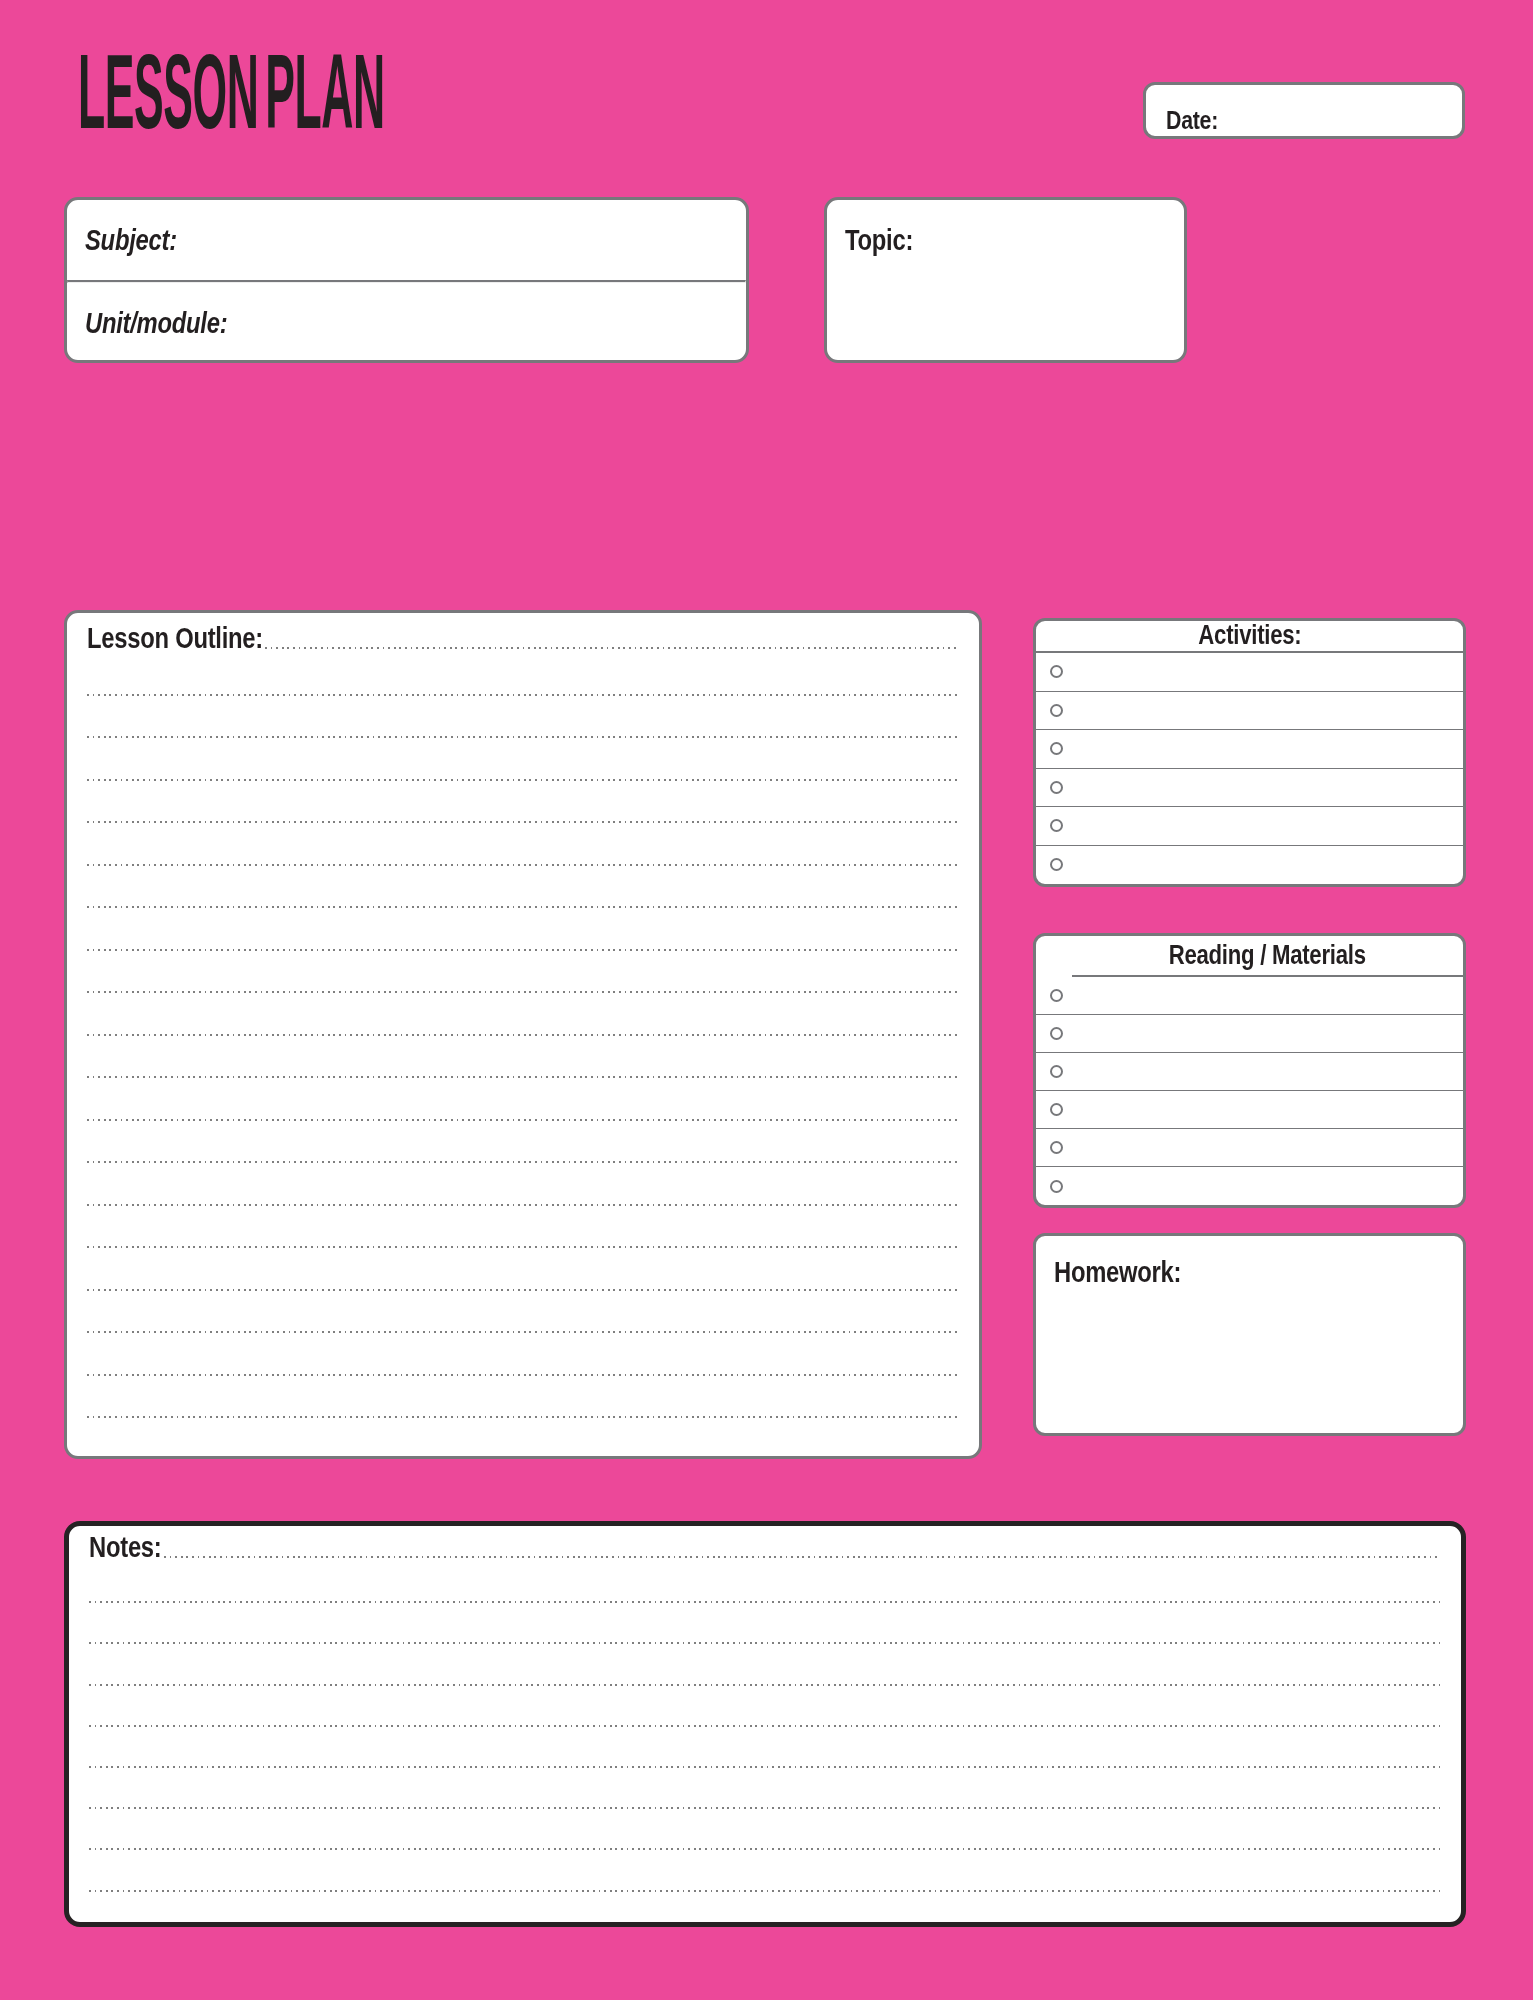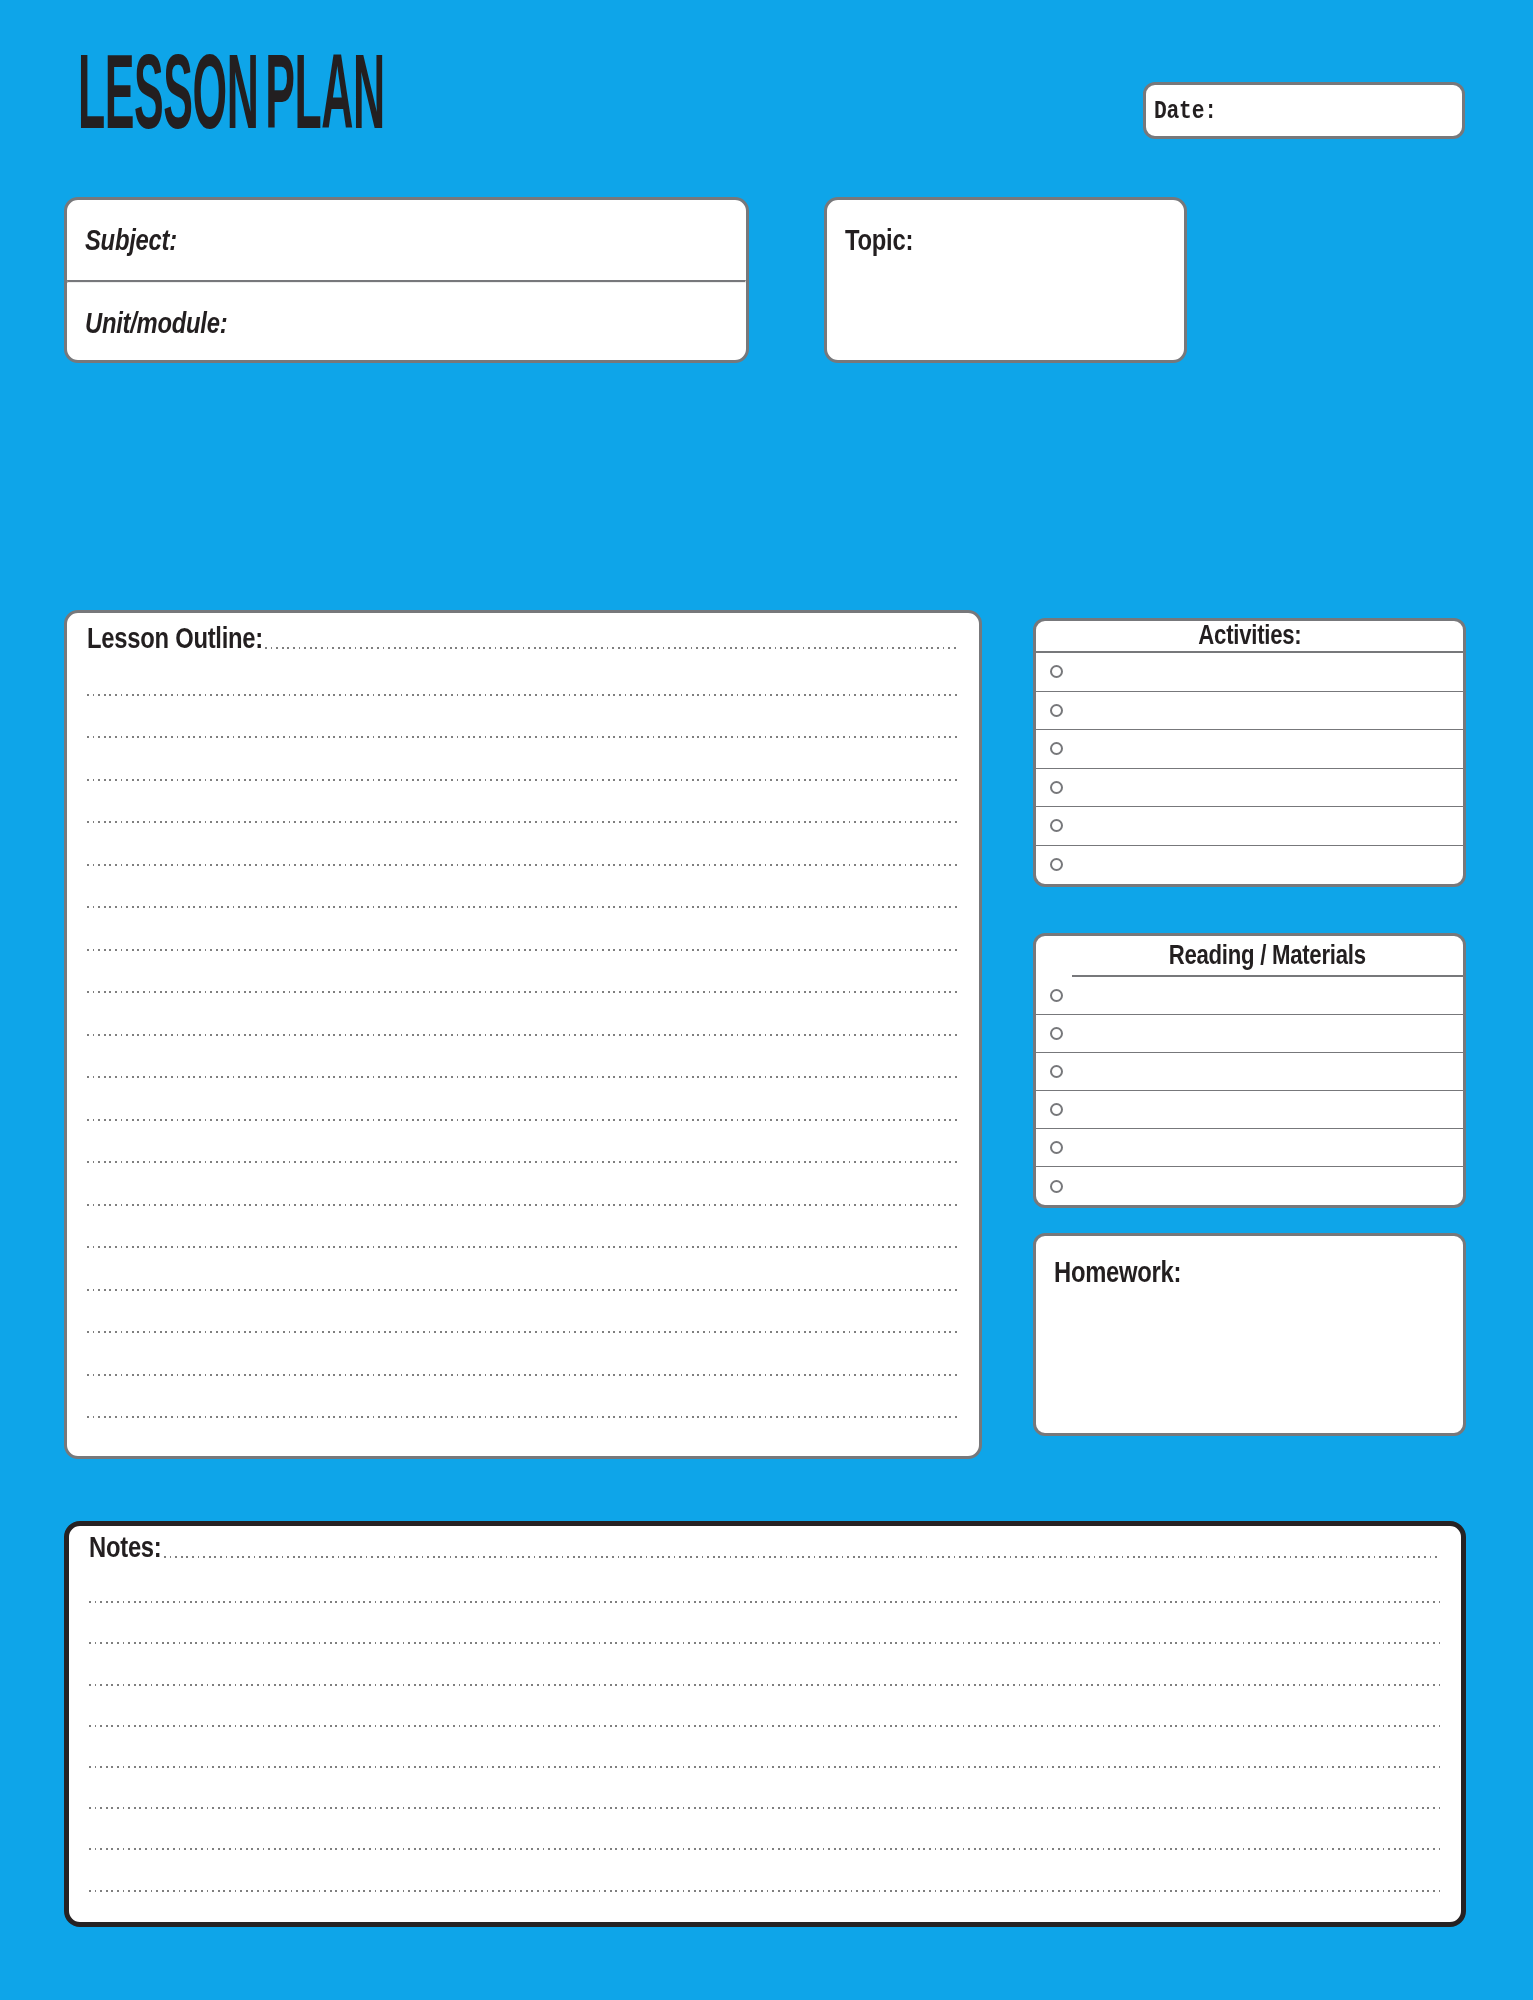--- a/index.html
+++ b/index.html
@@ -1,35 +1,35 @@
 <!DOCTYPE html>
 <html style="--ink: #231f20; --box_border: #77787b; --line: #77787b; --dots: #7f7f7f; --notes_border: #262223;"><head>
 <meta charset="utf-8">
 <style>
   html,body{margin:0;padding:0;background:#ffffff;}
-  .canvas{position:relative;width:1533px;height:2000px;background:#0ea5e9;overflow:hidden;
+  .canvas{position:relative;width:1533px;height:2000px;background:#ec4899;overflow:hidden;
           font-family:"Liberation Sans", sans-serif;color:var(--ink,#231f20);}
 
   
   .box{position:absolute;background:#fff;border:3px solid var(--box_border,#77787b);
        border-radius:14px;box-sizing:border-box;}
 
   
   .lbl{font-weight:700;white-space:nowrap;color:var(--ink,#231f20);letter-spacing:-.3px;}
   .cond{display:inline-block;transform:scaleX(.82);transform-origin:0 100%;}
   .cond-c{display:inline-block;transform:scaleX(.82);transform-origin:50% 100%;}
 
   
   .title{position:absolute;left:78px;top:38px;font-size:106px;font-weight:700;line-height:1;
          letter-spacing:-1px;word-spacing:-.12em;transform:scaleX(.42);transform-origin:0 0;
          color:var(--ink,#231f20);}
 
   
   .date-box{left:1143px;top:82px;width:322px;height:57px;border-radius:12px;
-            display:flex;align-items:center;padding-left:8px;font-family:Liberation Mono, monospace;}
+            display:flex;align-items:flex-end;padding-left:20px;}
   .date-box .lbl{font-size:26px;}
 
   
   .subject-box{left:64px;top:197px;width:685px;height:166px;}
   .half-row{height:80px;display:flex;align-items:center;padding-left:18px;box-sizing:border-box;font-style:italic;}
   .divider{border-top:2px solid var(--line,#77787b);margin:0;}
   .subject-box .lbl, .topic-box .lbl{font-size:29px;}
 
   
   .topic-box{left:824px;top:197px;width:363px;height:166px;padding:24px 0 0 18px;}

